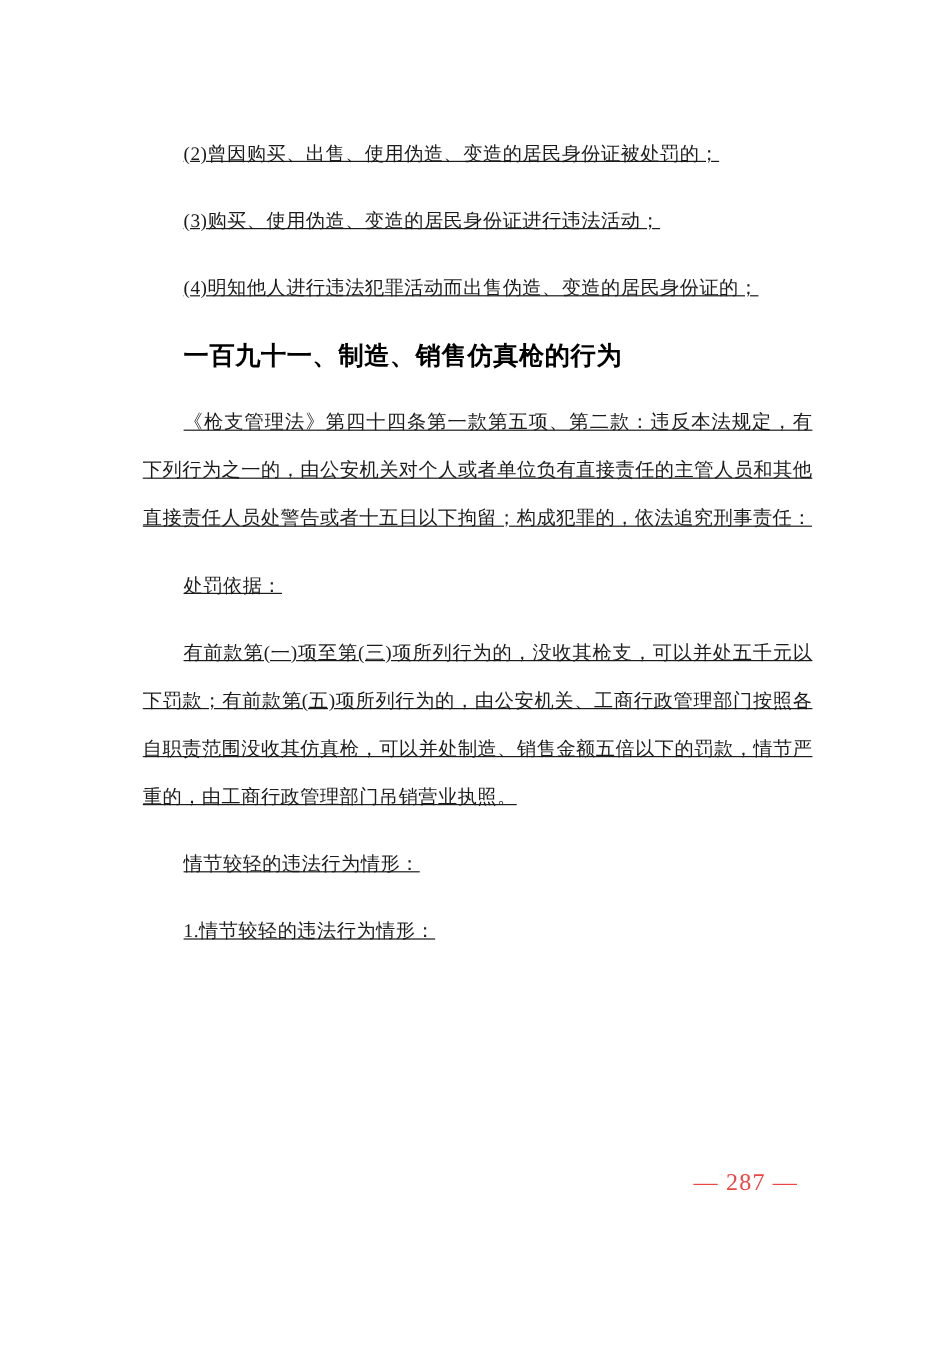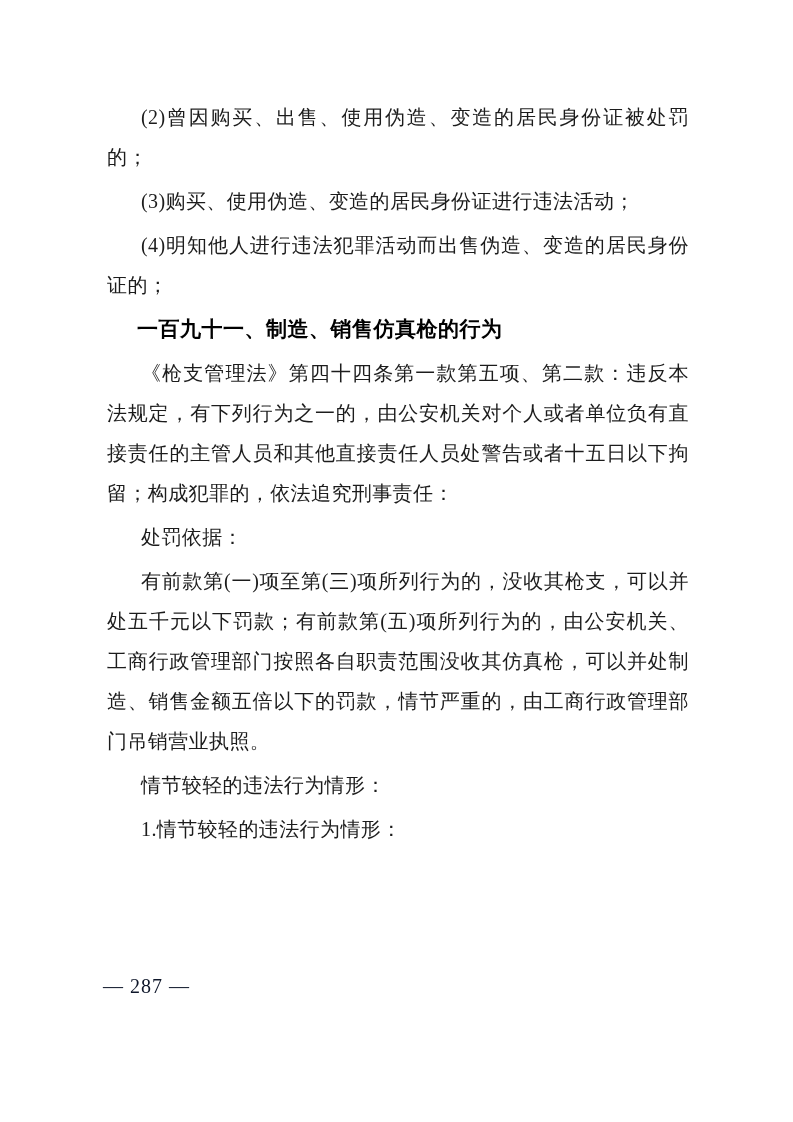--- a/index.html
+++ b/index.html
@@ -17,49 +17,50 @@
     color: #1c1c1c;
   }
   .text-content {
     position: absolute;
     left: 103px;
     top: 93px;
     width: 590px;
   }
   .text-content p.item,
   .text-content p.paragraph {
-    margin: 4px;
-    font-size: 20px;
+    margin: 16px;
+    font-size: 16px;
     line-height: 40px;
     text-align: justify;
     text-justify: inter-character;
     text-indent: 34px;
     letter-spacing: 0.4px;
     word-break: break-all;
+    text-decoration: underline;
   }
   .text-content h3.heading {
-    margin: 0;
+    margin: 16px;
     font-size: 21px;
     line-height: 40px;
     text-indent: 34px;
     font-weight: bold;
     color: #000000;
     font-family: "Liberation Sans", "DejaVu Sans", sans-serif;
     letter-spacing: 0.5px;
   }
   .page-number {
     position: absolute;
     left: 103px;
     top: 966px;
     width: 562px;
-    text-align: left;
+    text-align: right;
     font-size: 20px;
     line-height: 40px;
     letter-spacing: 1px;
-    color: #0f172a;
+    color: #ef4444;
   }
 </style>
 </head>
 <body>
 
 <div class="page">
   <div class="text-content">
       <p class="item">(2)曾因购买、出售、使用伪造、变造的居民身份证被处罚的；</p>
       <p class="item">(3)购买、使用伪造、变造的居民身份证进行违法活动；</p>
       <p class="item">(4)明知他人进行违法犯罪活动而出售伪造、变造的居民身份证的；</p>

